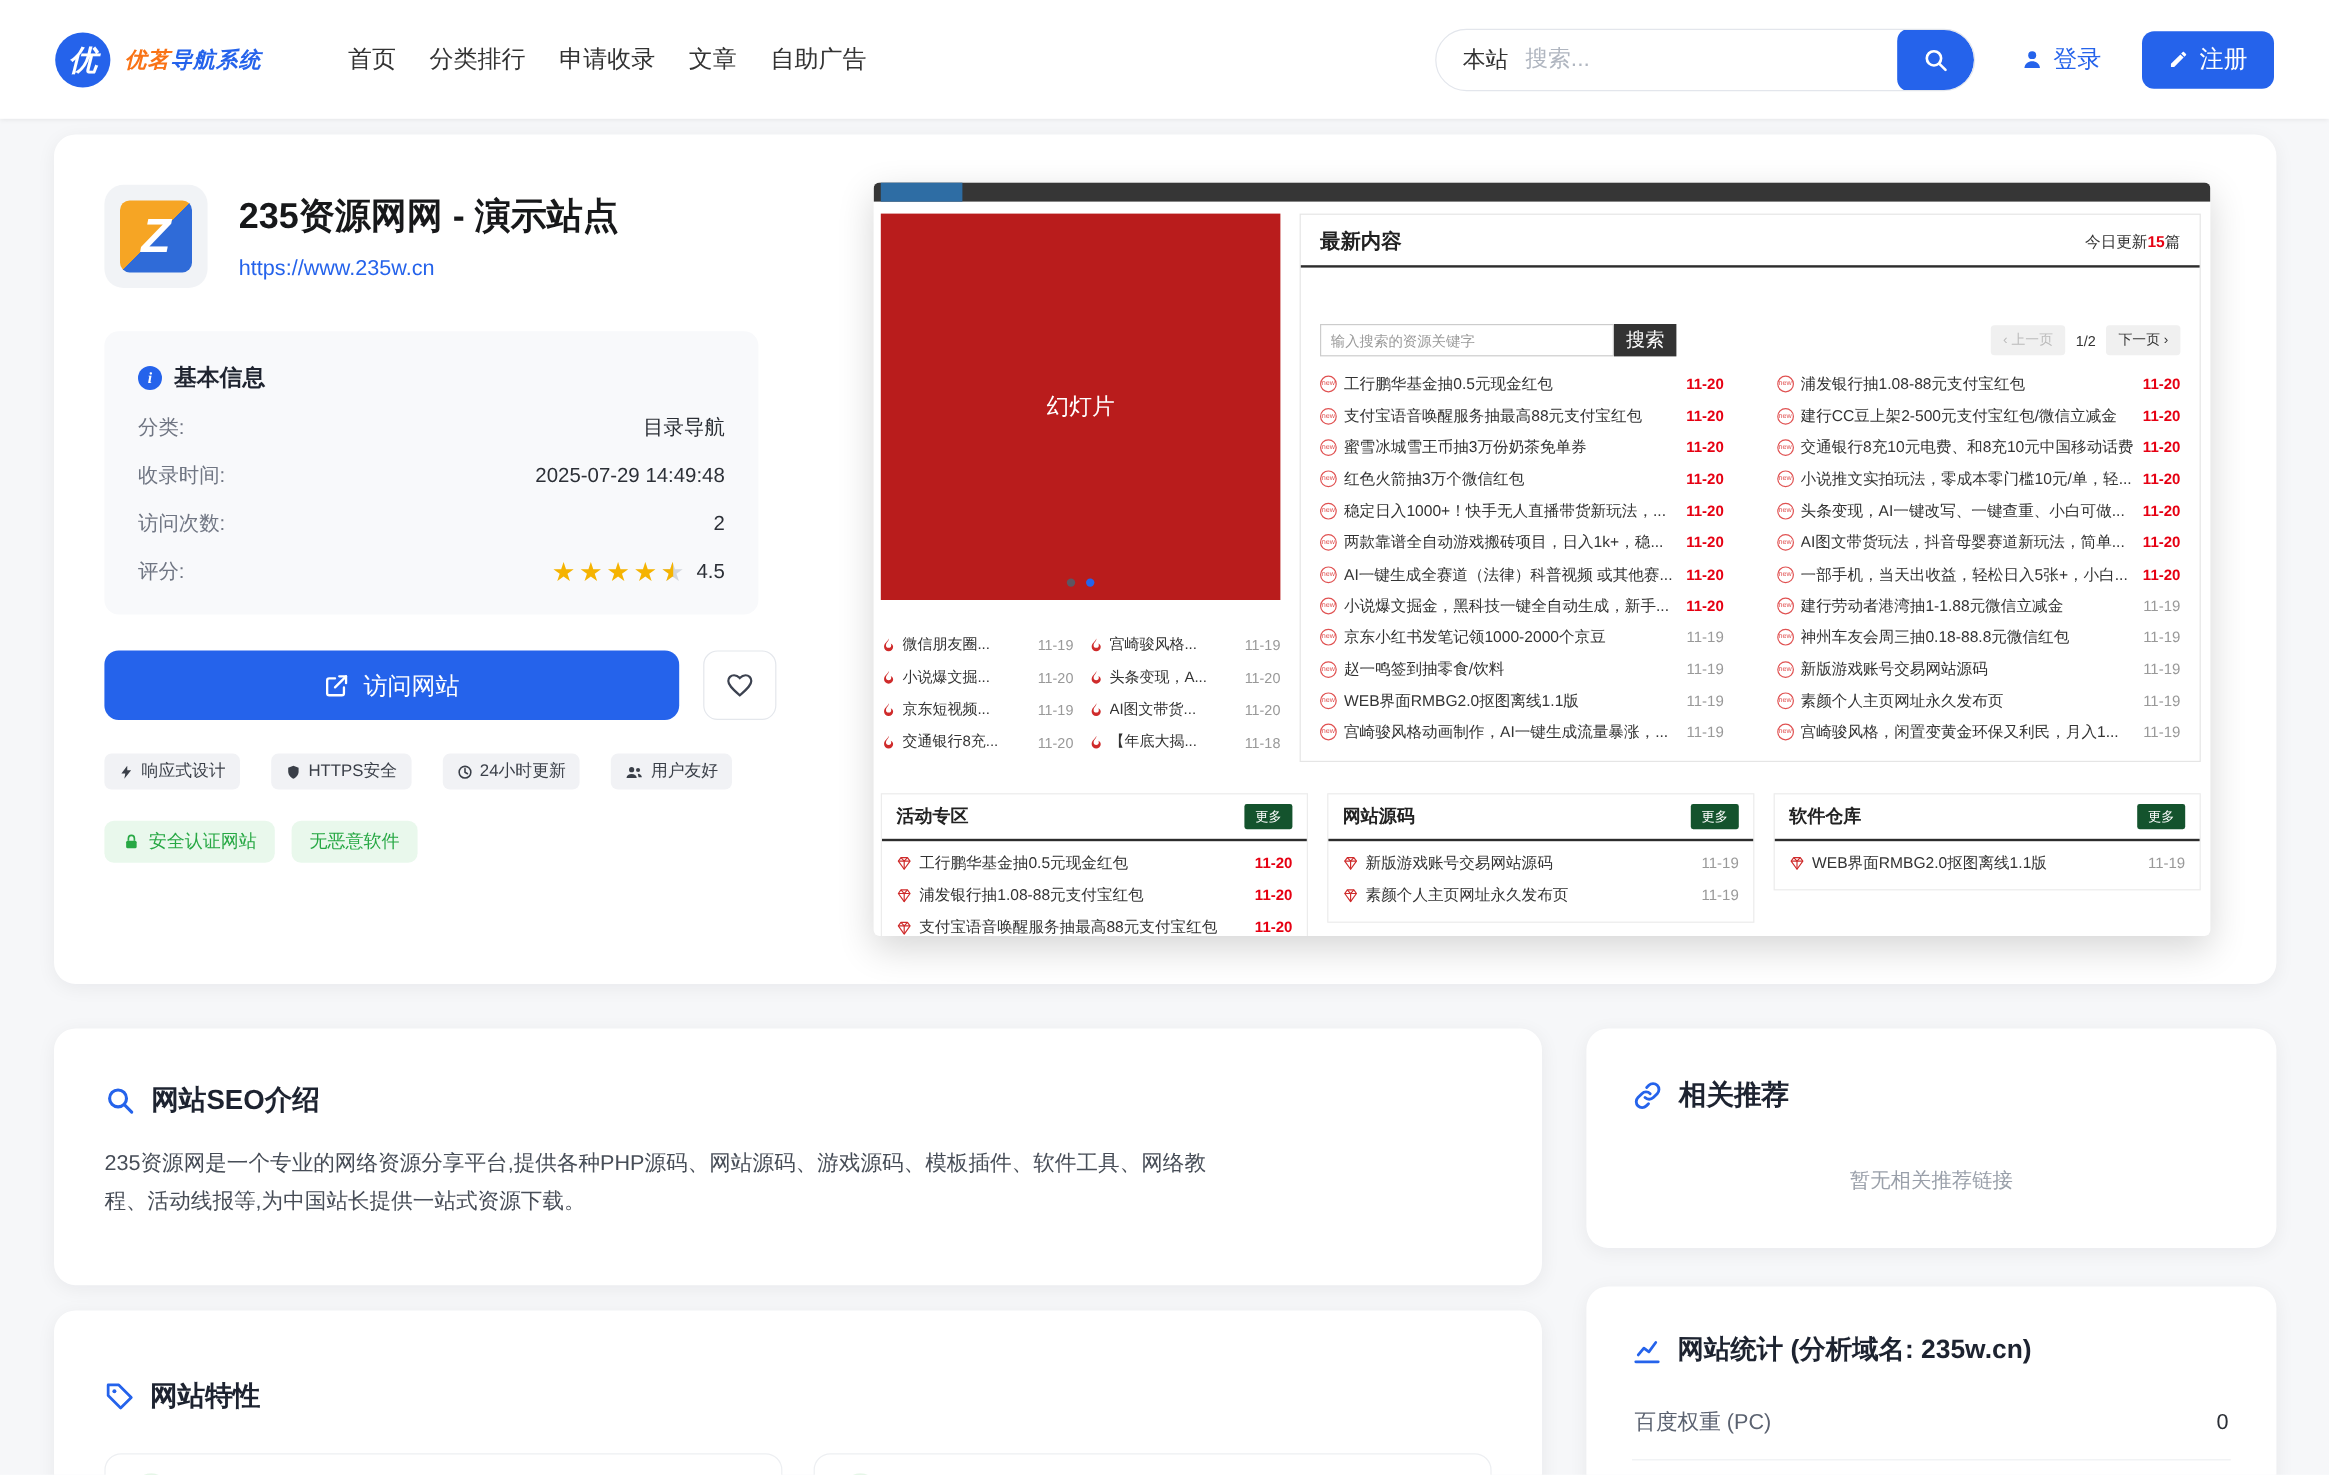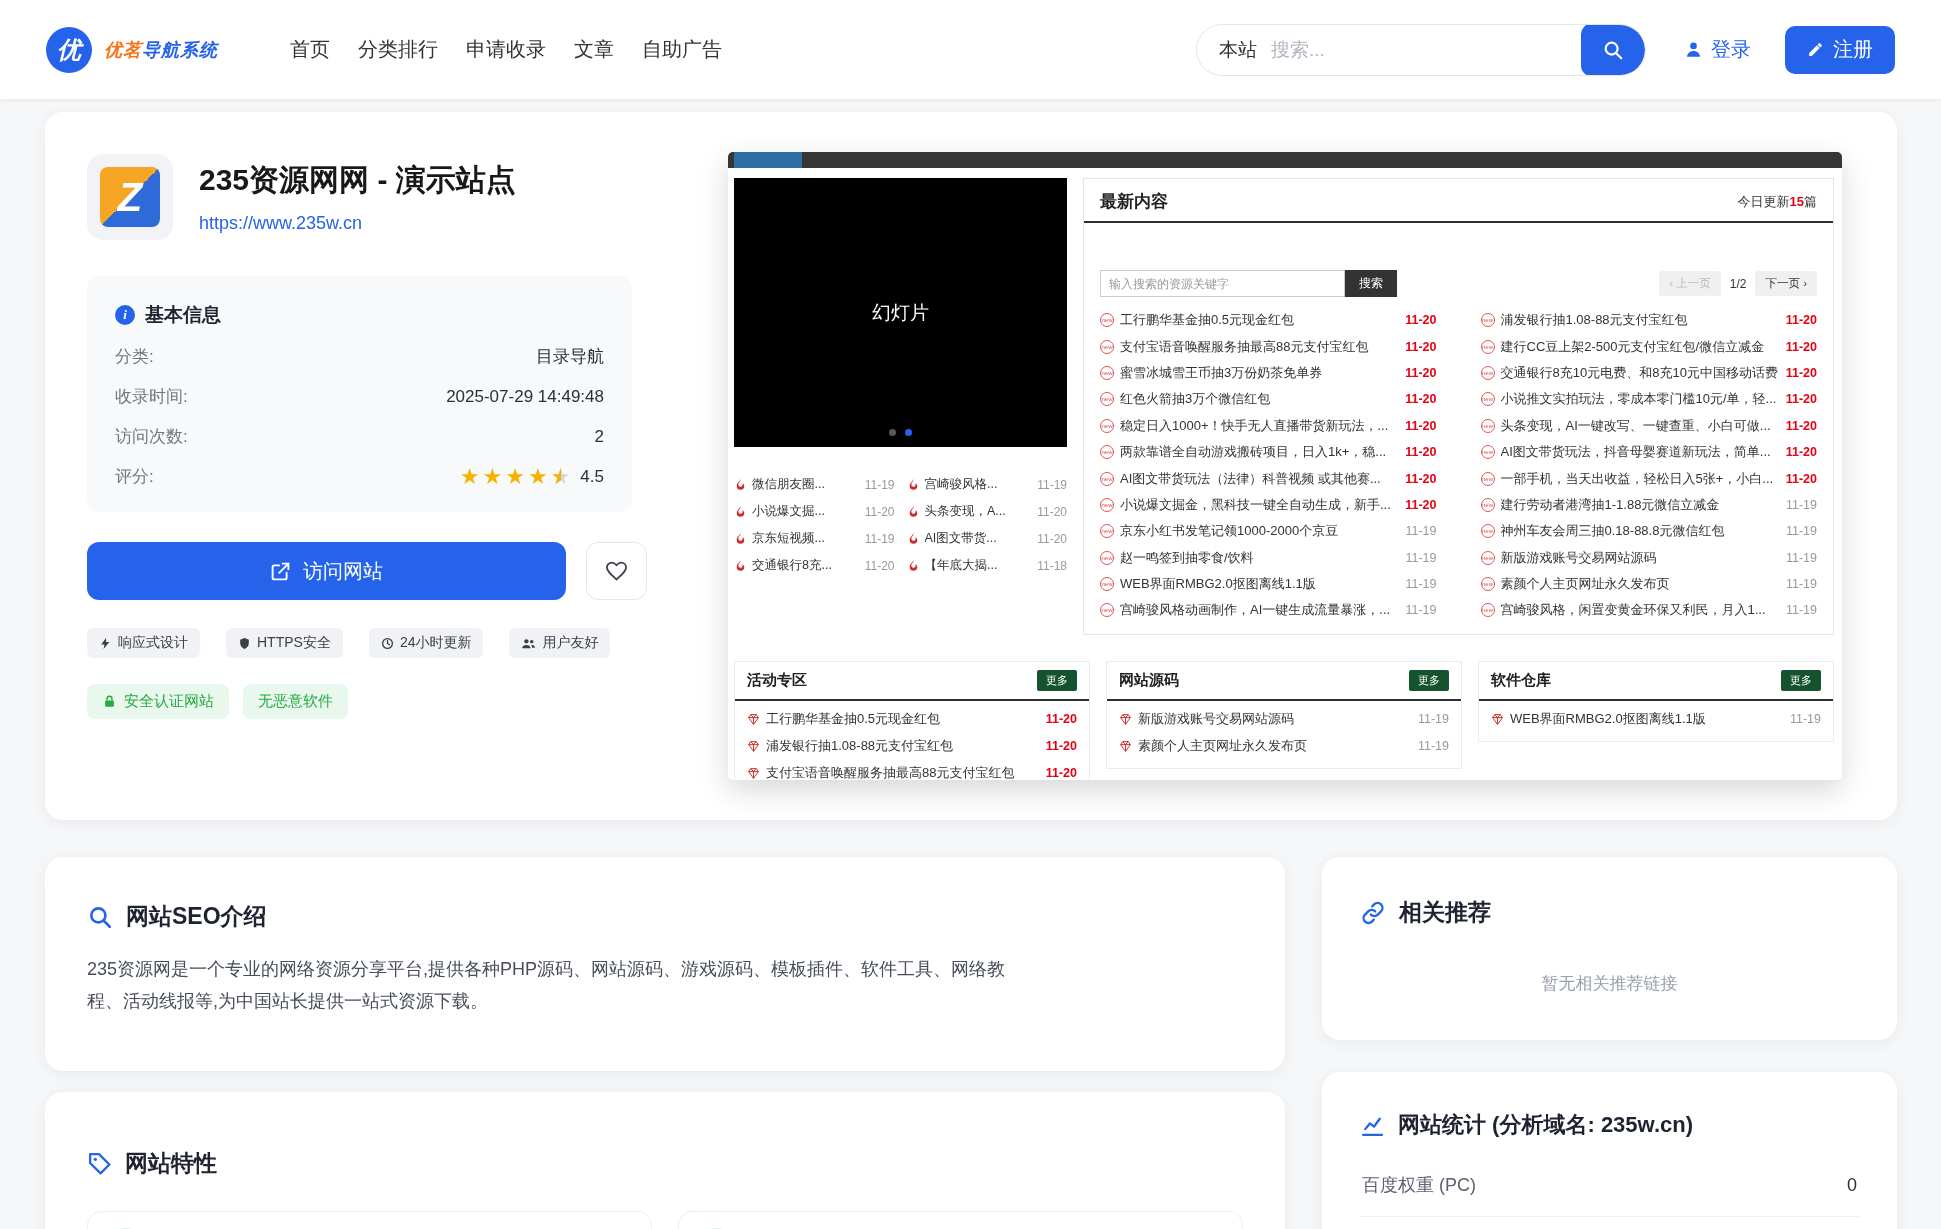--- a/index.html
+++ b/index.html
@@ -74,40 +74,40 @@
   .safety-row { display:flex; gap:14px; margin-top:26px; }
   .tag-green { display:flex; align-items:center; gap:7px; background:#e9f8ec; border-radius:8px; padding:8px 15px; font-size:15px; color:#27a844; white-space:nowrap; }
 
   
   .preview { position:absolute; left:683px; top:40px; width:1114px; height:628px; background:#fff;
              border-radius:5px; box-shadow:0 10px 30px rgba(0,0,0,.16); overflow:hidden; }
   .pv-topbar { height:16px; background:#363636; position:relative; }
   .pv-topbar .pv-active { position:absolute; left:6px; top:0; width:68px; height:16px; background:#2e6da4; }
   .pv-body { display:flex; gap:16px; padding:10px 8px 0 6px; align-items:flex-start; }
   .pv-leftcol { width:333px; flex:none; }
-  .pv-slideshow { height:269px; background:#000000; position:relative; display:flex; align-items:center; justify-content:center; }
+  .pv-slideshow { height:322px; background:#b91c1c; position:relative; display:flex; align-items:center; justify-content:center; }
   .pv-slideshow-label { color:#fff; font-size:19px; }
   .pv-dots { position:absolute; bottom:11px; left:0; right:0; display:flex; justify-content:center; gap:9px; }
   .pv-dot { width:7px; height:7px; border-radius:50%; background:#5e5560; }
   .pv-dot.active { background:#2563eb; }
   .pv-minilist { margin-top:24px; display:grid; grid-template-columns:1fr 1fr; column-gap:12px; }
   .pv-mini-row { display:flex; align-items:center; height:27px; min-width:0; }
   .pv-mini-row .t { font-size:12.5px; color:#333; margin-left:5px; white-space:nowrap; overflow:hidden; flex:1; }
   .pv-mini-row .d { font-size:12px; color:#999; margin-left:6px; flex:none; }
 
   .pv-latest { flex:1; border:1px solid #e5e5e5; background:#fff; min-width:0; }
   .pv-latest-head { display:flex; align-items:center; padding:11px 16px 8px; border-bottom:2px solid #2d2d2d; }
   .pv-latest-title { font-size:17px; font-weight:700; color:#222; }
   .pv-today { margin-left:auto; font-size:13px; color:#333; }
   .pv-today .cnt { color:#e60012; font-weight:700; }
   .pv-searchrow { display:flex; align-items:center; padding:11px 16px 7px;margin-top:36px; }
   .pv-search-input { width:245px; height:27px; border:1px solid #ccc; font-size:12px; padding:0 8px; color:#333; outline:none;
                      font-family:"Liberation Sans","DejaVu Sans",sans-serif; }
   .pv-search-input::placeholder { color:#9a9a9a; }
-  .pv-search-btn { width:52px; height:27px; background:#333; color:#fff; border:none; font-size:12px; cursor:default; }
+  .pv-search-btn { width:52px; height:27px; background:#333; color:#fff; border:none; font-size:16px; cursor:default; }
   .pv-pager { margin-left:auto; display:flex; align-items:center; gap:9px; }
   .pv-page-btn { background:#f0f0f0; border-radius:3px; font-size:11.5px; padding:5px 10px; color:#333; white-space:nowrap; }
   .pv-page-btn.disabled { color:#bbb; }
   .pv-page-num { font-size:12px; color:#333; }
   .pv-lists { display:grid; grid-template-columns:1fr 1fr; column-gap:44px; padding:3px 16px 10px; }
   .pv-link-col { min-width:0; }
   .pv-link-row { display:flex; align-items:center; height:26.4px; min-width:0; }
   .new-badge { width:14px; height:14px; border:1px solid #e05252; border-radius:50%; color:#e05252; font-size:6px;
                display:flex; align-items:center; justify-content:center; flex:none; overflow:hidden; }
   .pv-link-row .t { font-size:13px; color:#333; margin:0 6px; white-space:nowrap; overflow:hidden; flex:1; }
@@ -419,21 +419,21 @@
               </div>
 
               <div class="pv-link-row hot">
                 <span class="new-badge">new</span>
                 <span class="t">两款靠谱全自动游戏搬砖项目，日入1k+，稳...</span>
                 <span class="d">11-20</span>
               </div>
 
               <div class="pv-link-row hot">
                 <span class="new-badge">new</span>
-                <span class="t">AI图文带货玩法（法律）科普视频 或其他赛...</span>
+                <span class="t">AI一键生成全赛道（法律）科普视频 或其他赛...</span>
                 <span class="d">11-20</span>
               </div>
 
               <div class="pv-link-row hot">
                 <span class="new-badge">new</span>
                 <span class="t">小说爆文掘金，黑科技一键全自动生成，新手...</span>
                 <span class="d">11-20</span>
               </div>
 
               <div class="pv-link-row">

